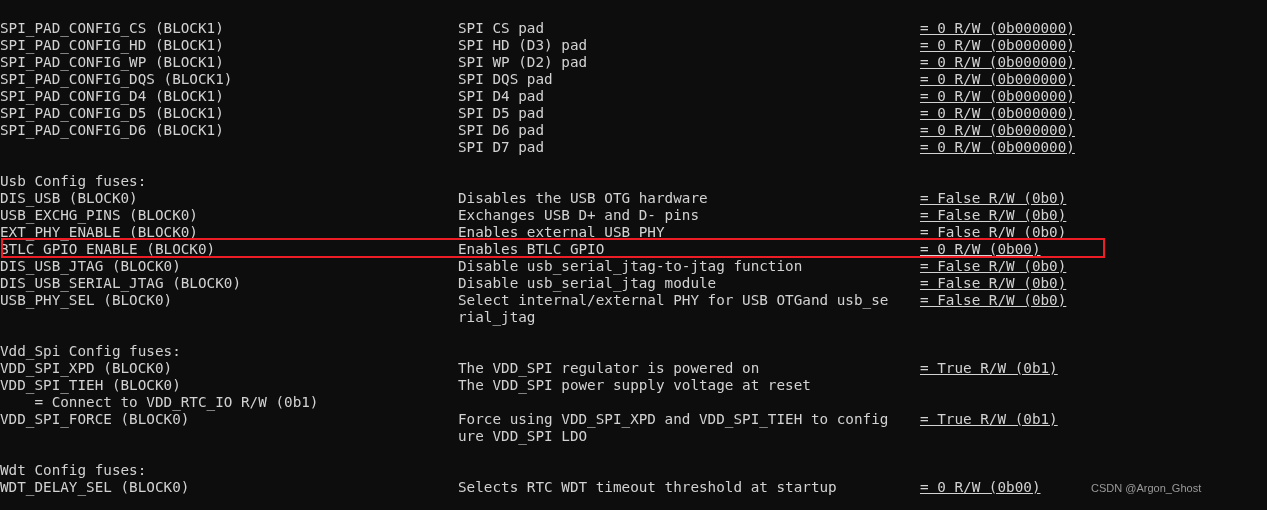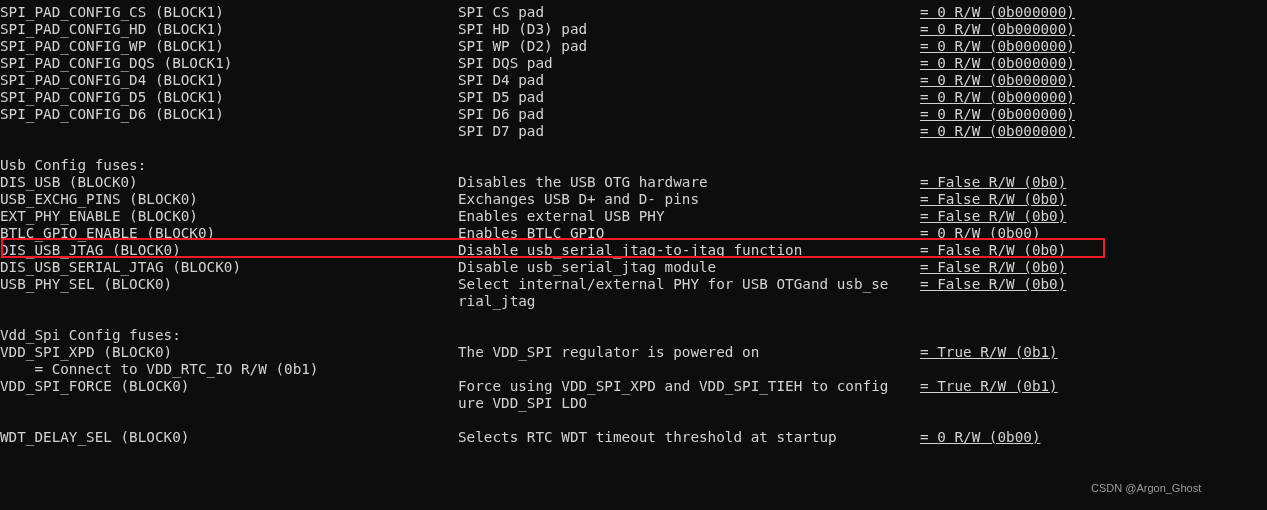--- a/index.html
+++ b/index.html
@@ -15,21 +15,21 @@
     overflow: hidden;
     font-family: "DejaVu Sans Mono", "Liberation Mono", monospace;
     font-size: 14.3px;
     line-height: 17px;
     color: #d2d2d2;
     letter-spacing: 0px;
   }
   #lines {
     position: absolute;
     left: 0px;
-    top: 4px;
+    top: 20px;
     width: 1267px;
   }
   .line {
     height: 17px;
     white-space: pre;
     position: relative;
   }
   .seg {
     position: absolute;
     top: 0;
@@ -78,21 +78,23 @@
       <div class="line"><span class="seg c-name">USB_EXCHG_PINS (BLOCK0)</span><span class="seg c-desc">Exchanges USB D+ and D- pins</span><span class="seg c-val">= False R/W (0b0)</span></div>
       <div class="line"><span class="seg c-name">EXT_PHY_ENABLE (BLOCK0)</span><span class="seg c-desc">Enables external USB PHY</span><span class="seg c-val">= False R/W (0b0)</span></div>
       <div class="line"><span class="seg c-name">BTLC_GPIO_ENABLE (BLOCK0)</span><span class="seg c-desc">Enables BTLC GPIO</span><span class="seg c-val">= 0 R/W (0b00)</span></div>
       <div class="line"><span class="seg c-name">DIS_USB_JTAG (BLOCK0)</span><span class="seg c-desc">Disable usb_serial_jtag-to-jtag function</span><span class="seg c-val">= False R/W (0b0)</span></div>
       <div class="line"><span class="seg c-name">DIS_USB_SERIAL_JTAG (BLOCK0)</span><span class="seg c-desc">Disable usb_serial_jtag module</span><span class="seg c-val">= False R/W (0b0)</span></div>
       <div class="line"><span class="seg c-name">USB_PHY_SEL (BLOCK0)</span><span class="seg c-desc">Select internal/external PHY for USB OTGand usb_se</span><span class="seg c-val">= False R/W (0b0)</span></div>
       <div class="line"><span class="seg c-desc">rial_jtag</span></div>
       <div class="line"></div>
       <div class="line"><span class="seg c-name">Vdd_Spi Config fuses:</span></div>
       <div class="line"><span class="seg c-name">VDD_SPI_XPD (BLOCK0)</span><span class="seg c-desc">The VDD_SPI regulator is powered on</span><span class="seg c-val">= True R/W (0b1)</span></div>
+      <div class="line"><span class="seg c-name">VDD_SPI_TIEH (BLOCK0)</span><span class="seg c-desc">The VDD_SPI power supply voltage at reset</span></div>
       <div class="line"><span class="seg c-cont">    = Connect to VDD_RTC_IO R/W (0b1)</span></div>
       <div class="line"><span class="seg c-name">VDD_SPI_FORCE (BLOCK0)</span><span class="seg c-desc">Force using VDD_SPI_XPD and VDD_SPI_TIEH to config</span><span class="seg c-val">= True R/W (0b1)</span></div>
       <div class="line"><span class="seg c-desc">ure VDD_SPI LDO</span></div>
       <div class="line"></div>
+      <div class="line"><span class="seg c-name">Wdt Config fuses:</span></div>
       <div class="line"><span class="seg c-name">WDT_DELAY_SEL (BLOCK0)</span><span class="seg c-desc">Selects RTC WDT timeout threshold at startup</span><span class="seg c-val">= 0 R/W (0b00)</span></div>
     </div>
   <div class="hl-box"></div>
   <div id="watermark">CSDN @Argon_Ghost</div>
 </div>
 
 </body></html>

